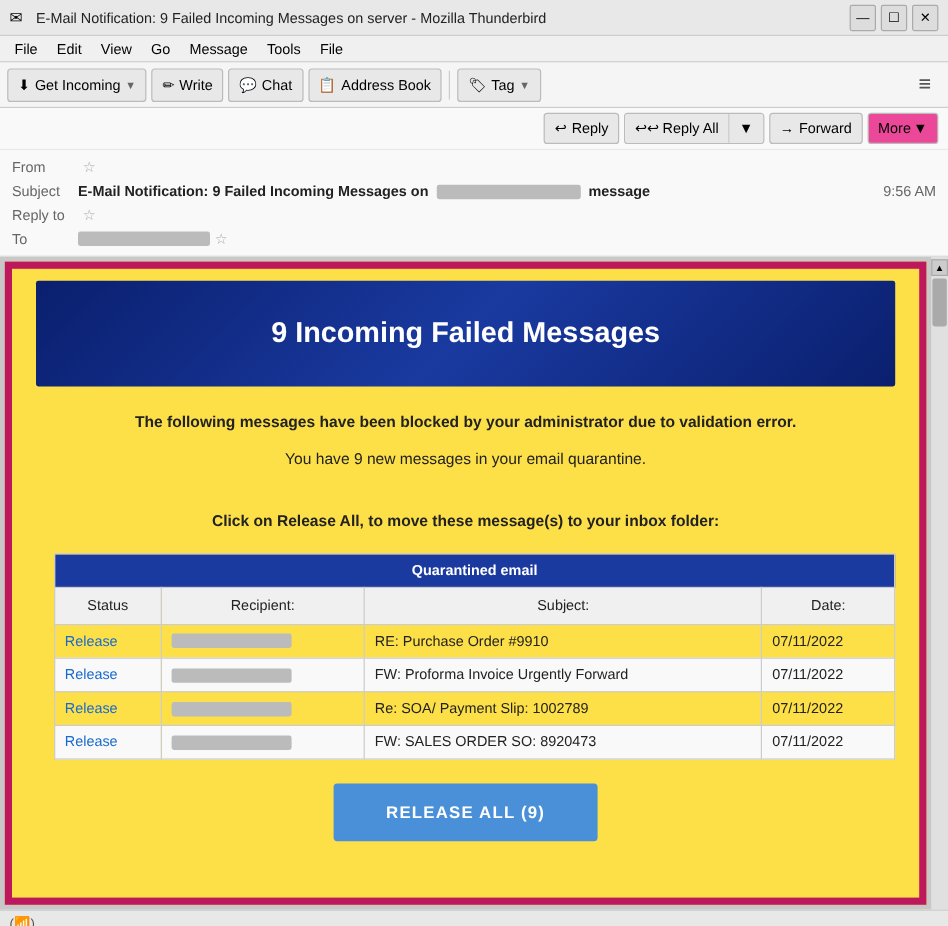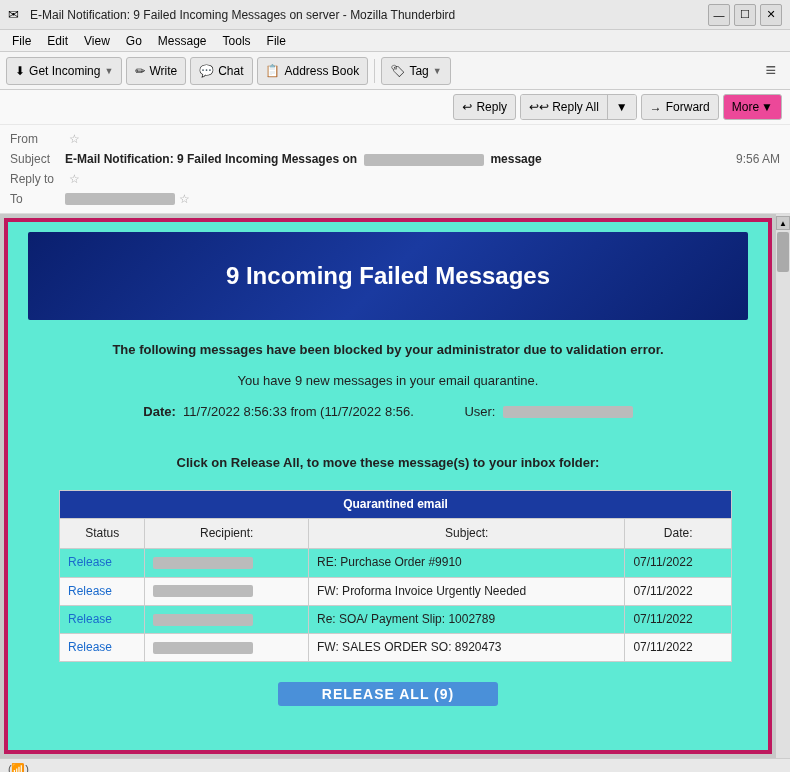--- a/index.html
+++ b/index.html
@@ -158,23 +158,23 @@
 
     
     .main-area {
       display: flex;
       height: calc(772px - 30px - 22px - 38px - 138px);
       background: #c8c8c8;
     }
     .email-content {
       flex: 1;
       overflow-y: auto;
-      background: #5eead4;
+      background: #fde047;
       margin: 4px;
-      border: 4px solid #be185d;
+      border: 6px solid #be185d;
     }
     .scrollbar-track {
       width: 14px;
       background: #e0e0e0;
       display: flex;
       flex-direction: column;
       align-items: center;
       padding: 2px 0;
     }
     .scrollbar-arrow {
@@ -204,21 +204,21 @@
       text-align: center;
       padding: 30px 20px;
       font-size: 24px;
       font-weight: bold;
       margin-bottom: 20px;
       border-radius: 2px;
     }
     .phish-body { font-size: 13px; color: #222; line-height: 1.6; }
     .phish-body p { margin-bottom: 10px; text-align: center; }
     .phish-bold { font-weight: bold; }
-    .phish-table-wrap { margin: 16px 16px; padding-left: 15px; }
+    .phish-table-wrap { margin: 16px 0; padding-left: 15px; }
     .phish-table {
       width: 100%;
       border-collapse: collapse;
       font-size: 12px;
     }
     .phish-table-header {
       background: #1a3aa0;
       color: white;
       text-align: center;
       padding: 6px;
@@ -234,21 +234,21 @@
     .phish-table td {
       padding: 4px 8px;
       border: 1px solid #ccc;
     }
     .phish-table tr:nth-child(even) td { background: #f9f9f9; }
     .release-link { color: #1a6acd; cursor: pointer; text-decoration: none; }
     .release-btn {
       display: block;
       width: 220px;
       margin: 20px auto;
-      padding: 4px 20px;
+      padding: 16px 20px;
       background: #4a90d9;
       color: white;
       text-align: center;
       font-size: 14px;
       font-weight: bold;
       letter-spacing: 1px;
       border-radius: 3px;
       cursor: pointer;
       border: none;
     }
@@ -379,27 +379,20 @@
         <span>9 Incoming Failed Messages</span>
       </div>
 
       <div class="phish-body">
         <p>
           <span class="phish-bold">The following messages have been blocked by your administrator due to validation error.</span>
         </p>
         <p>
           <span>You have 9 new messages in your email  quarantine.</span>
         </p>
-        <p>
-          <span class="phish-bold">Date:</span>
-          &nbsp;<span>11/7/2022 8:56:33 from (11/7/2022 8:56.</span>
-          &nbsp;&nbsp;&nbsp;&nbsp;&nbsp;&nbsp;&nbsp;&nbsp;&nbsp;&nbsp;&nbsp;&nbsp;
-          <span>User:</span>
-          &nbsp;<span class="blurred-box" style="width:130px;"></span>
-        </p>
         <br>
         <p>
           <span class="phish-bold">Click on Release All, to move these message(s) to your inbox folder:</span>
         </p>
 
         
         <div class="phish-table-wrap">
           <table class="phish-table">
             <thead>
               <tr>
@@ -417,21 +410,21 @@
             <tbody id="table-body">
             <tr>
                   <td><a class="release-link" href="#">Release</a></td>
                   <td><span class="blurred-box" style="width: 100px;"></span></td>
                   <td>RE: Purchase Order #9910</td>
                   <td>07/11/2022</td>
                 </tr>
                 <tr>
                   <td><a class="release-link" href="#">Release</a></td>
                   <td><span class="blurred-box" style="width: 100px;"></span></td>
-                  <td>FW: Proforma Invoice Urgently Needed</td>
+                  <td>FW: Proforma Invoice Urgently Forward</td>
                   <td>07/11/2022</td>
                 </tr>
                 <tr>
                   <td><a class="release-link" href="#">Release</a></td>
                   <td><span class="blurred-box" style="width: 100px;"></span></td>
                   <td>Re: SOA/ Payment Slip: 1002789</td>
                   <td>07/11/2022</td>
                 </tr>
                 <tr>
                   <td><a class="release-link" href="#">Release</a></td>

